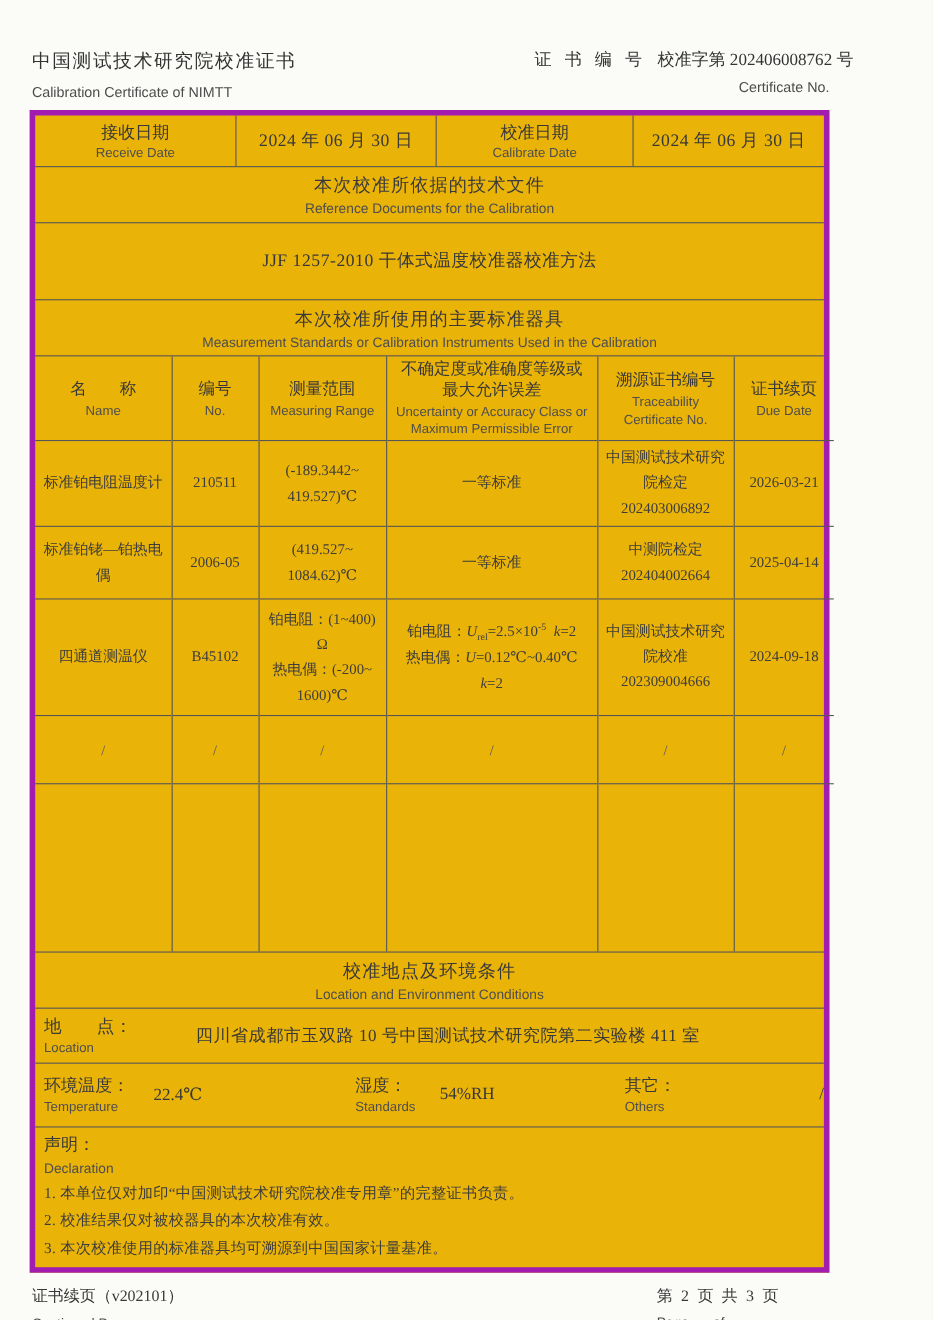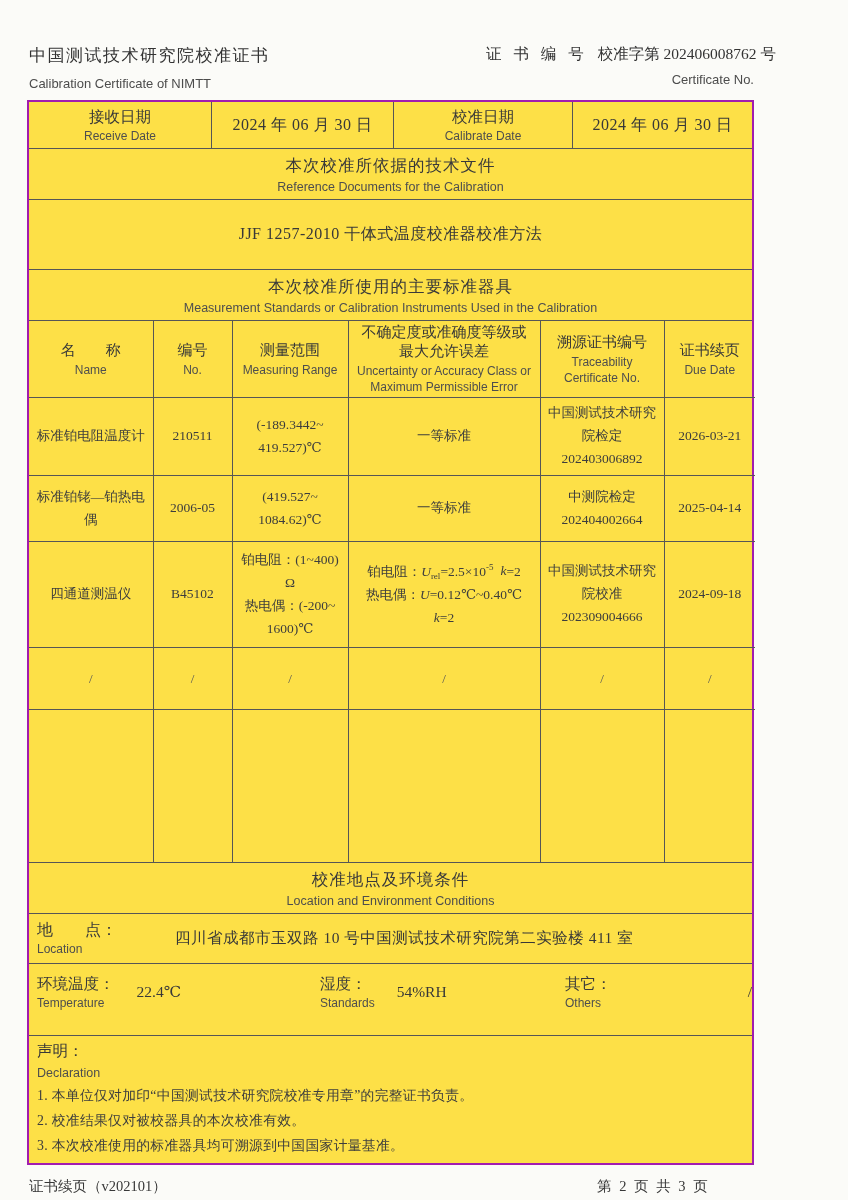--- a/index.html
+++ b/index.html
@@ -16,21 +16,21 @@
   
   .hdr { display: flex; justify-content: space-between; align-items: flex-start; margin-bottom: 9px; padding-left: 2px; }
   .hdr-left .title-cn { font-size: 17px; letter-spacing: 1.5px; color: #333; }
   .hdr-left .title-en { font-family: "Liberation Sans", sans-serif; font-size: 13px; color: #4c4c4c; margin-top: 9px; }
   .hdr-right { width: 268px; text-align: right; }
   .cert-line { font-size: 15.5px; color: #333; white-space: nowrap; }
   .cert-line .lbl { letter-spacing: 4px; margin-right: 10px; }
   .cert-en { font-family: "Liberation Sans", sans-serif; font-size: 13px; color: #4c4c4c; margin-top: 7px; margin-left: 2px; }
 
   
-  .doc { border: 2px solid #a21caf; background: #fde047; }
+  .doc { border: 5px solid #a21caf; background: #eab308; }
   .sect { border-top: 1.4px solid #565656; }
   .sect:first-child { border-top: none; }
 
   .cn { font-size: 16px; color: #3a3a3a; }
   .en { font-family: "Liberation Sans", sans-serif; font-size: 12px; color: #4e4e4e; }
   .pre { white-space: pre-line; }
 
   
   .date-row { display: flex; height: 46px; }
   .date-cell { border-left: 1.4px solid #565656; display: flex; flex-direction: column; align-items: center; justify-content: center; }
@@ -79,21 +79,21 @@
 
   .env-row { height: 58px; display: flex; align-items: center; }
   .env-group { display: flex; align-items: center; }
   .eg1 { width: 283px; } .eg2 { width: 245px; } .eg3 { flex: 1; justify-content: space-between; }
   .env-label { padding-left: 8px; }
   .env-label .cn { font-size: 15.5px; display: block; }
   .env-label .en { display: block; margin-top: 1px; }
   .env-value { font-size: 15.5px; margin-left: 22px; }
 
   
-  .decl { padding: 5px 8px 8px 8px; margin-top: 14px; }
+  .decl { padding: 5px 8px 8px 8px; }
   .decl-cn { font-size: 15.5px; }
   .decl-en { margin-top: 4px; font-size: 12.5px; }
   .decl-item { font-size: 13.8px; margin-top: 7px; color: #3d3d3d; letter-spacing: 0.3px; }
 
   
   .foot { display: flex; justify-content: space-between; margin-top: 12px; padding: 0 2px; }
   .foot-left-cn { font-size: 14.5px; }
   .foot-left-en { font-family: "Liberation Sans", sans-serif; font-size: 12.5px; color: #4c4c4c; margin-top: 8px; }
   .foot-right { width: 155px; }
   .foot-right-cn { font-size: 14.5px; letter-spacing: 2px; }

